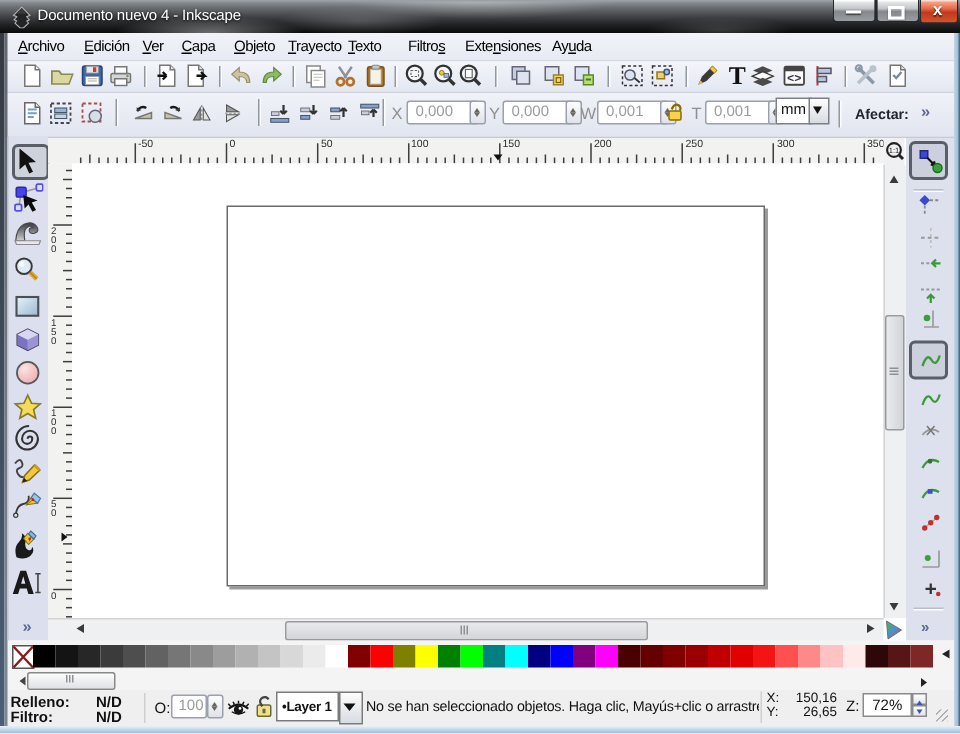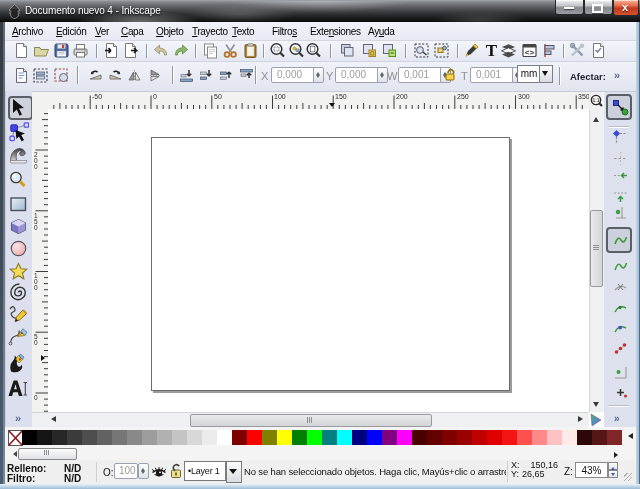--- a/index.html
+++ b/index.html
@@ -686,31 +686,31 @@
 <circle cx="8" cy="8.2" r="3.1" fill="#151515"></circle>
       <circle cx="9" cy="7.3" r="0.9" fill="#fff"></circle>
 <path d="M3.5 9.5 Q8 12.5 12.5 9.5" fill="none" stroke="#151515" stroke-width="1"></path>
 </svg>
 <svg class="ab" style="left:169px;top:463px" width="14" height="16" viewBox="0 0 14 16">
 <rect x="2.5" y="7" width="9" height="7.5" rx="1.2" fill="#f0e08a" stroke="#6a6a38"></rect>
 <path d="M4.5 7 V5 a3 3 0 0 1 6 0" fill="none" stroke="#444" stroke-width="1.6" transform="rotate(-30 7 5)"></path>
 <rect x="6" y="9.5" width="2" height="3" fill="#6a6a38"></rect>
 </svg>
 <div class="ab" style="left:184px;top:461px;width:40px;height:18px;background:#fff;border:1px solid #7a7a7a"></div>
-<div class="ab" style="left:188px;top:466px;font-size:9px;font-weight:normal;color:#111;letter-spacing:-0.2px">•Layer 1</div>
+<div class="ab" style="left:188px;top:466px;font-size:9px;font-weight:bold;color:#111;letter-spacing:-0.2px">•Layer 1</div>
 <div class="ab" style="left:226px;top:461px;width:14px;height:20px;background:linear-gradient(#fdfdfd,#d9dce2);border:1px solid #7a7a7a"></div>
 <div class="ab" style="left:229px;top:469px;width:0;height:0;border:4px solid transparent;border-top:5px solid #111"></div>
 <div class="ab" style="left:244px;top:466px;width:262px;height:12px;overflow:hidden;white-space:nowrap;font-size:9.5px;letter-spacing:-0.15px;color:#111">No se han seleccionado objetos. Haga clic, Mayús+clic o arrastre alrededor de los objetos para seleccionar.</div>
 <div class="ab" style="left:507px;top:461px;width:1px;height:21px;background:#cfcfcf"></div>
 <div class="ab" style="left:511px;top:460px;font-size:9px;color:#111">X:</div>
 <div class="ab" style="left:522px;top:460px;width:36px;font-size:9px;color:#111;text-align:right">150,16</div>
 <div class="ab" style="left:511px;top:469px;font-size:9px;color:#111">Y:</div>
-<div class="ab" style="left:522px;top:469px;width:36px;font-size:9px;color:#111;text-align:left">26,65</div>
+<div class="ab" style="left:522px;top:469px;width:36px;font-size:9px;color:#111;text-align:right">26,65</div>
 <div class="ab" style="left:564px;top:466px;font-size:10px;color:#111">Z:</div>
-<div class="ab" style="left:575px;top:462px;width:33px;height:16px;background:#fff;border:1px solid #8a8a8a;font-size:10px;color:#111;text-align:center;padding-top:2px;box-sizing:border-box">43%</div>
+<div class="ab" style="left:575px;top:462px;width:33px;height:16px;background:#fff;border:1px solid #8a8a8a;font-size:10px;color:#111;text-align:center;padding-top:2px;box-sizing:border-box">72%</div>
 <div class="ab" style="left:608px;top:462px;width:10px;height:8px;background:linear-gradient(#fdfdfd,#e2e5ea);border:1px solid #8a8a8a;box-sizing:border-box"></div>
 <div class="ab" style="left:608px;top:470px;width:10px;height:8px;background:linear-gradient(#fdfdfd,#e2e5ea);border:1px solid #8a8a8a;box-sizing:border-box"></div>
 <div class="ab" style="left:611px;top:464.5px;width:0;height:0;border:2.5px solid transparent;border-bottom:3.5px solid #3a56b4"></div>
 <div class="ab" style="left:611px;top:472.5px;width:0;height:0;border:2.5px solid transparent;border-top:3.5px solid #3a56b4"></div>
 <div class="ab" style="left:614px;top:452px;width:0;height:0;border:3px solid transparent;border-left:4px solid #222"></div>
 <div class="ab" style="left:624px;top:473px;width:8px;height:8px;background:repeating-linear-gradient(135deg,transparent 0 2px,#b0b0b0 2px 3px)"></div>
 
 <div class="ab" style="left:0;top:22px;width:3px;height:462px;background:linear-gradient(#353a42,#4a5f76)"></div>
 <div class="ab" style="left:3px;top:22px;width:2px;height:462px;background:linear-gradient(#62666f,#7a8896)"></div>
 <div class="ab" style="left:5px;top:91px;width:1px;height:336px;background:#ccd0dd"></div>

